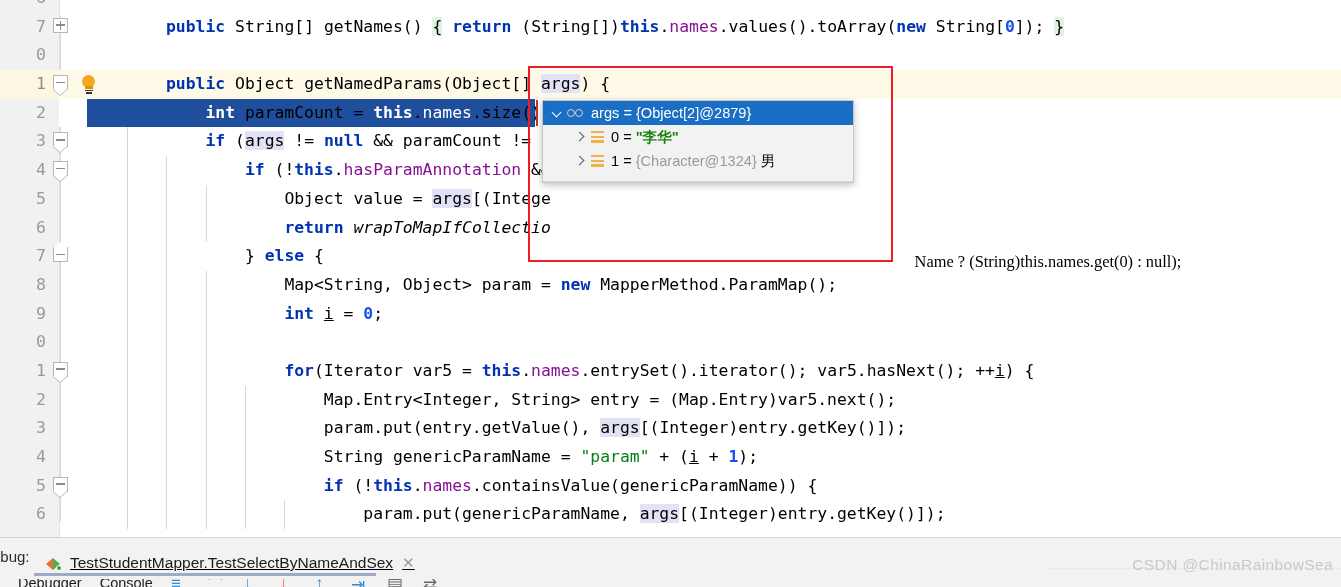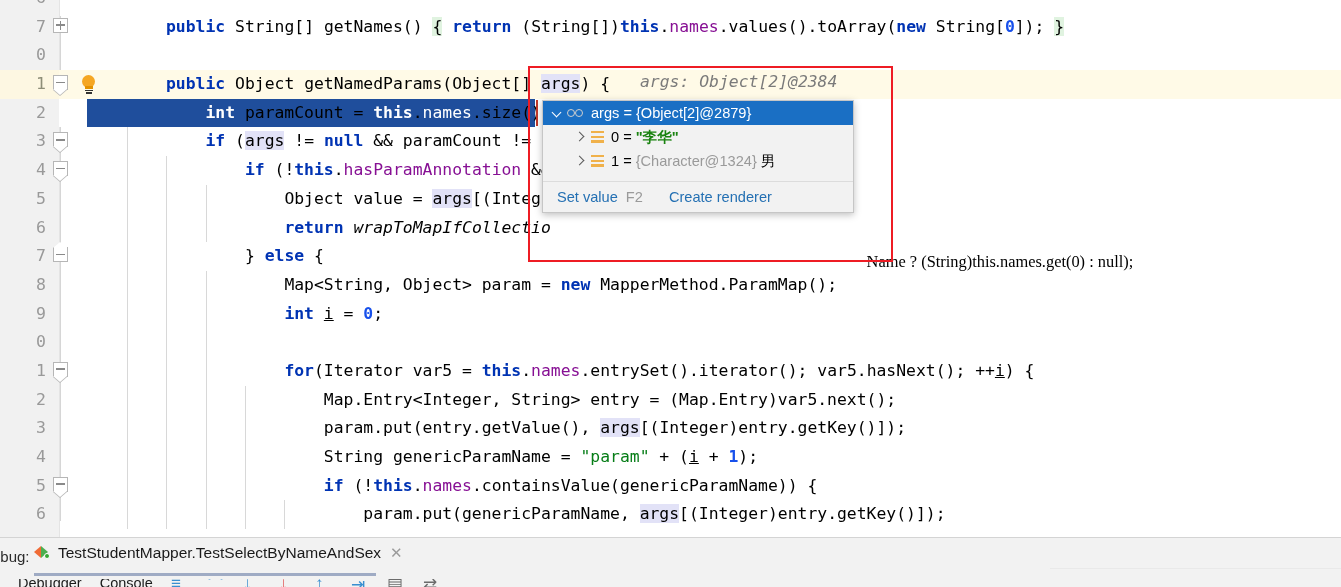--- a/index.html
+++ b/index.html
@@ -363,25 +363,26 @@
   }
   .dbg-label {
     position: absolute;
     left: -8px; top: 10px;
     font-size: 15px;
     color: #2b2b2b;
     white-space: nowrap;
   }
   .dbg-tab {
     position: absolute;
-    left: 34px; top: 6px;
+    left: 46px; top: 6px;
     height: 28px;
     display: flex;
-    align-items: flex-start;
+    align-items: flex-end;
     cursor: pointer;
+    text-decoration: underline;
   }
   .dbg-icon {
     position: relative;
     width: 18px; height: 16px;
     margin-right: 6px;
   }
   .dbg-icon .tri-orange {
     position: absolute; left: 0; top: 2px;
     width: 0; height: 0;
     border-top: 6px solid transparent;
@@ -480,26 +481,25 @@
         <div class="line"><div class="rowbg"></div><div class="gut-bg"></div><div class="lnum">9</div><div class="iguide" style="left: 126.86px;"></div><div class="iguide" style="left: 166.22px;"></div><div class="iguide" style="left: 205.58px;"></div><div class="code"><span class="plain">                    </span><span class="kw">int</span><span class="plain"> </span><span class="plain" style="text-decoration: underline;">i</span><span class="plain"> = </span><span class="num">0</span><span class="plain">;</span></div></div>
         <div class="line"><div class="rowbg"></div><div class="gut-bg"></div><div class="lnum">0</div><div class="iguide" style="left: 126.86px;"></div><div class="iguide" style="left: 166.22px;"></div><div class="iguide" style="left: 205.58px;"></div><div class="code"></div></div>
         <div class="line"><div class="rowbg"></div><div class="gut-bg"></div><div class="lnum">1</div><div class="iguide" style="left: 126.86px;"></div><div class="iguide" style="left: 166.22px;"></div><div class="iguide" style="left: 205.58px;"></div><div class="foldmark"><span class="fm-minus"><span class="fm-box"></span><span class="fm-bar"></span><span class="fm-tri"></span></span></div><div class="code"><span class="plain">                    </span><span class="kw">for</span><span class="plain">(Iterator var5 = </span><span class="kw">this</span><span class="plain">.</span><span class="fld">names</span><span class="plain">.entrySet().iterator(); var5.hasNext(); ++</span><span class="plain" style="text-decoration: underline;">i</span><span class="plain">) {</span></div></div>
         <div class="line"><div class="rowbg"></div><div class="gut-bg"></div><div class="lnum">2</div><div class="iguide" style="left: 126.86px;"></div><div class="iguide" style="left: 166.22px;"></div><div class="iguide" style="left: 205.58px;"></div><div class="iguide" style="left: 244.94px;"></div><div class="code"><span class="plain">                        </span><span class="plain">Map.Entry&lt;Integer, String&gt; entry = (Map.Entry)var5.next();</span></div></div>
         <div class="line"><div class="rowbg"></div><div class="gut-bg"></div><div class="lnum">3</div><div class="iguide" style="left: 126.86px;"></div><div class="iguide" style="left: 166.22px;"></div><div class="iguide" style="left: 205.58px;"></div><div class="iguide" style="left: 244.94px;"></div><div class="code"><span class="plain">                        </span><span class="plain">param.put(entry.getValue(), </span><span class="ident-hl">args</span><span class="plain">[(Integer)entry.getKey()]);</span></div></div>
         <div class="line"><div class="rowbg"></div><div class="gut-bg"></div><div class="lnum">4</div><div class="iguide" style="left: 126.86px;"></div><div class="iguide" style="left: 166.22px;"></div><div class="iguide" style="left: 205.58px;"></div><div class="iguide" style="left: 244.94px;"></div><div class="code"><span class="plain">                        </span><span class="plain">String genericParamName = </span><span class="str">"param"</span><span class="plain"> + (</span><span class="plain" style="text-decoration: underline;">i</span><span class="plain"> + </span><span class="num">1</span><span class="plain">);</span></div></div>
         <div class="line"><div class="rowbg"></div><div class="gut-bg"></div><div class="lnum">5</div><div class="iguide" style="left: 126.86px;"></div><div class="iguide" style="left: 166.22px;"></div><div class="iguide" style="left: 205.58px;"></div><div class="iguide" style="left: 244.94px;"></div><div class="foldmark"><span class="fm-minus"><span class="fm-box"></span><span class="fm-bar"></span><span class="fm-tri"></span></span></div><div class="code"><span class="plain">                        </span><span class="kw">if</span><span class="plain"> (!</span><span class="kw">this</span><span class="plain">.</span><span class="fld">names</span><span class="plain">.containsValue(genericParamName)) {</span></div></div>
         <div class="line"><div class="rowbg"></div><div class="gut-bg"></div><div class="lnum">6</div><div class="iguide" style="left: 126.86px;"></div><div class="iguide" style="left: 166.22px;"></div><div class="iguide" style="left: 205.58px;"></div><div class="iguide" style="left: 244.94px;"></div><div class="iguide" style="left: 284.3px;"></div><div class="code"><span class="plain">                            </span><span class="plain">param.put(genericParamName, </span><span class="ident-hl">args</span><span class="plain">[(Integer)entry.getKey()]);</span></div></div>
       </div>
 
-    <div class="code" style="left:842px; top:219px;font-family:Liberation Serif, serif;">
+    <div class="code" style="left:890px; top:219px;font-family:Liberation Serif, serif;">
       <span class="plain">Name ? (String)this.names.get(0) : null);</span>
     </div>
   </div>
 
-  <div class="paramhint" style="left:640px; top:72px;">args: Object[2]@2384</div>
 
   <div class="popup">
     <div class="popup-tree" id="popup-tree">
         <div class="tree-row root">
           <span class="twisty">
             <span class="chev down"></span>
           </span>
           <span class="icon-glasses">
             <span class="lens l"></span>
             <span class="lens r"></span>
@@ -530,26 +530,20 @@
             <i></i>
             <i></i>
           </span>
           <span class="tv-name">1</span>
           <span class="tv-eq">=</span>
           <span class="tv-ref">{Character@1324}</span>
           <span class="tv-extra">男</span>
         </div>
       </div>
     <div class="popup-sep"></div>
-    <div class="popup-actions">
-      <span class="act-link">Set value</span>
-      <span class="act-key">F2</span>
-      <span class="act-gap"></span>
-      <span class="act-link">Create renderer</span>
-    </div>
   </div>
 
   <div class="redframe"></div>
 
   <div class="bottom">
     <div class="dbg-label">ebug:</div>
 
     <div class="dbg-tab">
       <span class="dbg-icon">
         <span class="tri-orange"></span>
@@ -571,13 +565,14 @@
           <span class="tb-ic" style="color: rgb(224, 85, 85); font-size: 17px;">↓</span>
           <span class="tb-ic" style="color: rgb(58, 143, 208); font-size: 17px;">↑</span>
           <span class="tb-ic" style="color: rgb(58, 143, 208); font-size: 17px;">⇥</span>
           <span class="tb-ic" style="color: rgb(107, 107, 107); font-size: 17px;">▤</span>
           <span class="tb-ic" style="color: rgb(107, 107, 107); font-size: 17px;">⇄</span>
         </div>
     </div>
   </div>
 
   <div class="wm-rule"></div>
+  <div class="watermark">CSDN @ChinaRainbowSea</div>
 </div>
 
 </body></html>

